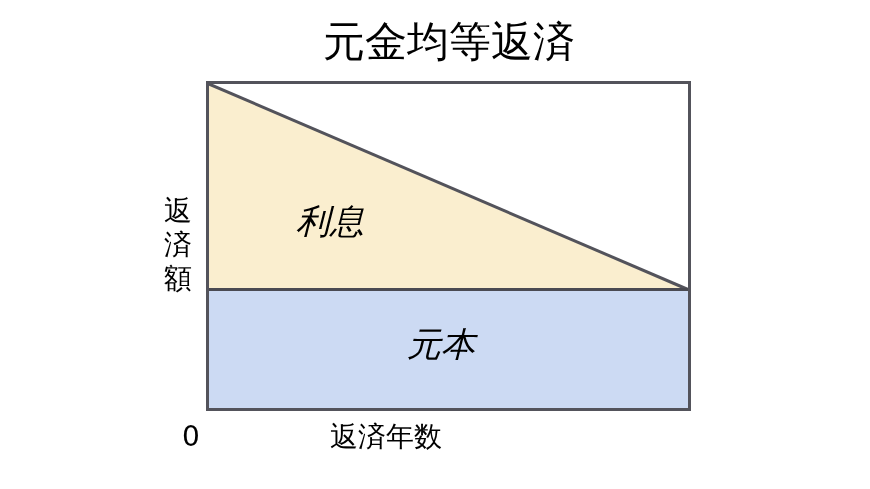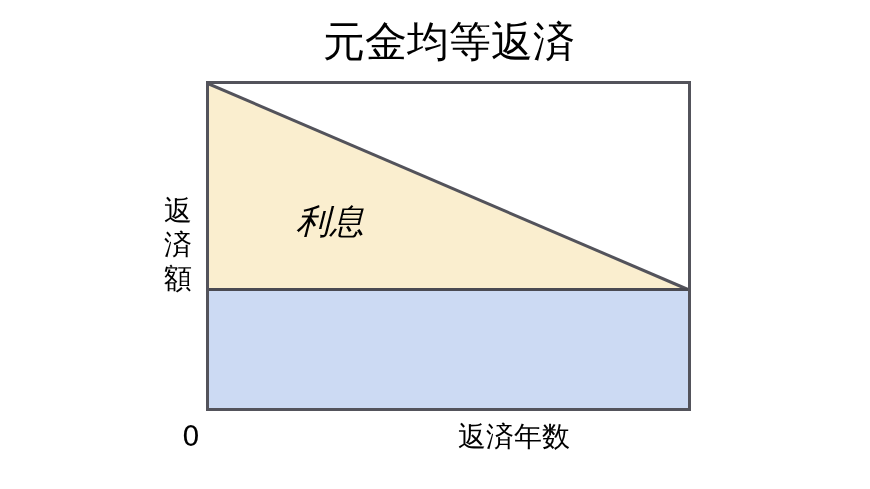--- a/index.html
+++ b/index.html
@@ -96,21 +96,21 @@
   }
   .y-axis-label span {
     display: block;
   }
 
   .x-axis-label {
     position: absolute;
     left: 316px;
     top: 420px;
     width: 240px;
-    text-align: right;
+    text-align: left;
     font-size: 28px;
     line-height: 34px;
     color: #000000;
     white-space: nowrap;
   }
 
   .origin-label {
     position: absolute;
     left: 162px;
     top: 420px;
@@ -138,20 +138,21 @@
 
         <line x1="0" y1="0" x2="479" y2="205.5" stroke="#53535b" stroke-width="3"></line>
 
         <line x1="0" y1="205.5" x2="479" y2="205.5" stroke="#4a4a52" stroke-width="3"></line>
       </svg>
     </div>
   </div>
 
   <div class="region-label label-interest">利息</div>
 
+  <div class="region-label label-principal">元本</div>
 
   <div class="y-axis-label">
     <span>返</span>
     <span>済</span>
     <span>額</span>
   </div>
 
   <div class="origin-label">0</div>
 
   <div class="x-axis-label">返済年数</div>

